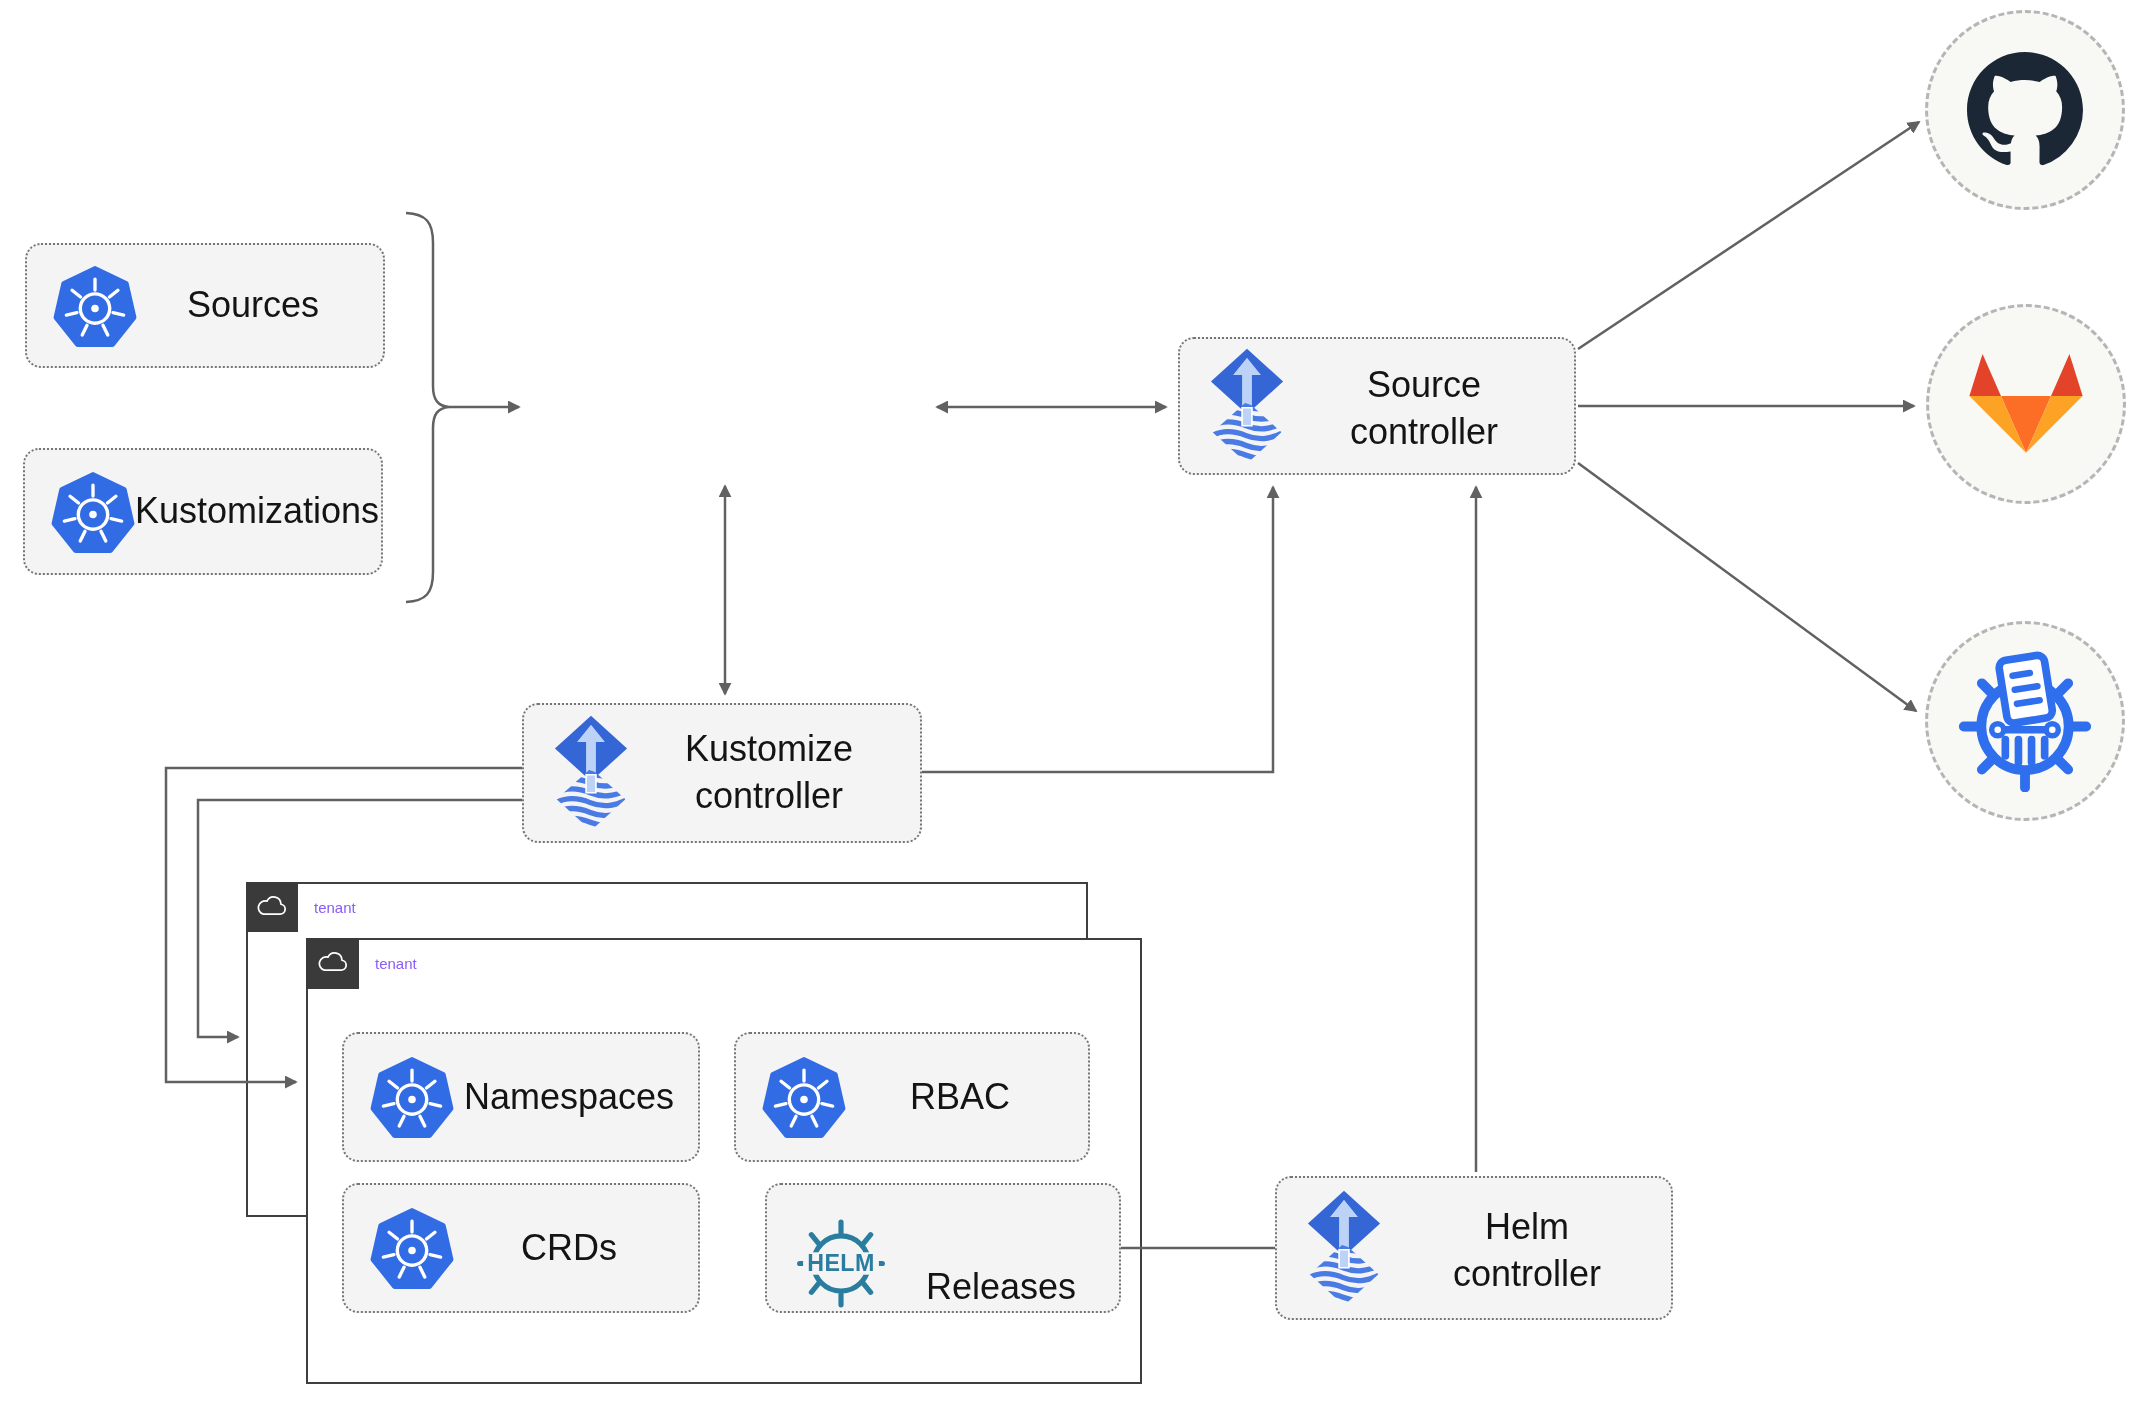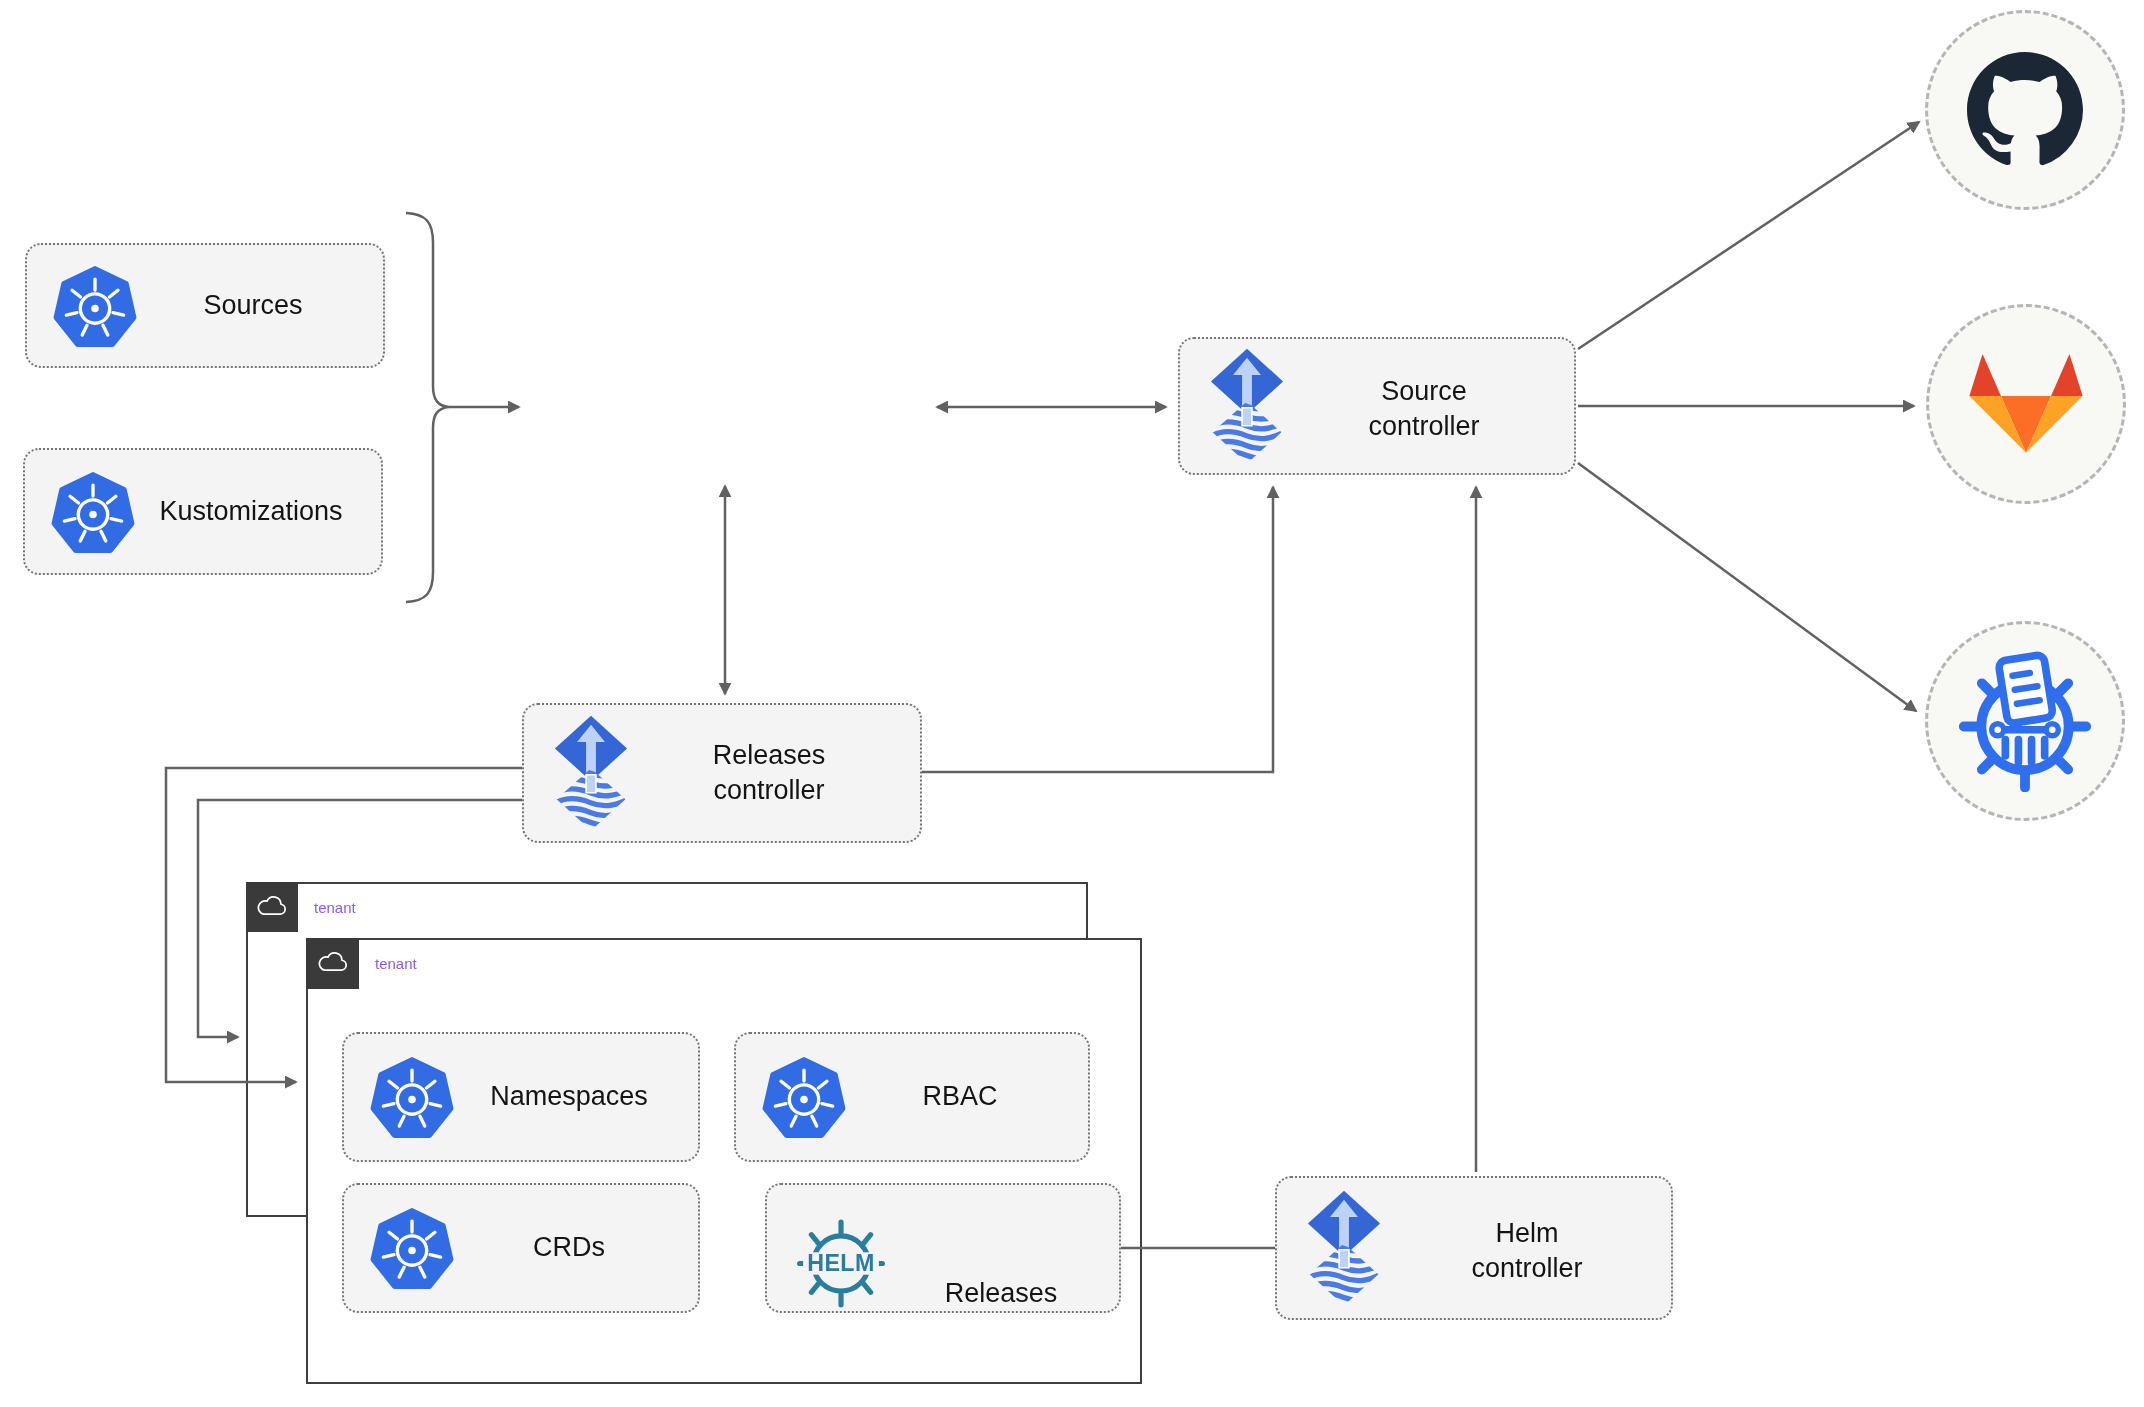--- a/index.html
+++ b/index.html
@@ -7,21 +7,21 @@
           font-family:"Liberation Sans","DejaVu Sans",sans-serif;color:var(--label_color,#141414);}
   
   .tenant-layer{position:absolute;inset:0;z-index:1;}
   #edges{position:absolute;inset:0;z-index:3;pointer-events:none;}
   .node-layer{position:absolute;inset:0;z-index:4;}
   
   .node{position:absolute;display:flex;align-items:center;box-sizing:border-box;
         background:var(--node_fill,#f4f4f4);border:2px dotted var(--node_border,#757575);
         border-radius:16px;}
   .node .nicon{flex:0 0 auto;margin-left:26px;display:flex;align-items:center;}
-  .node .nlabel{flex:1;text-align:center;font-size:27px;line-height:1.3;padding-right:14px;}
+  .node .nlabel{flex:1;text-align:center;font-size:36px;line-height:1.3;padding-right:14px;}
   .node .nlabel .wrap{display:inline-block;}
   .w150 .wrap{max-width:150px;margin-top:6px;}
   .w170 .wrap{max-width:170px;}
   
   .tenant{position:absolute;box-sizing:border-box;background:#fff;
           border:2.5px solid var(--tenant_border,#3f3f3f);}
   .tab{position:absolute;background:var(--tab_bg,#3a3a3a);display:flex;align-items:center;justify-content:center;}
   .tenant-label{position:absolute;font-size:15px;color:#8b5cf6;display:flex;align-items:center;}
   
   .endpoint{position:absolute;width:200px;height:200px;border-radius:50%;box-sizing:border-box;
@@ -202,21 +202,21 @@
         <span class="wrap">Source controller</span></span>
     </div>
 
     <div class="node" style="left:522px;top:703px;width:400px;height:140px;">
       <span class="nicon">
         <svg width="82" height="119">
             <use href="#sym-flux"></use>
           </svg>
         </span>
       <span class="nlabel w170">
-        <span class="wrap">Releases controller</span></span>
+        <span class="wrap">Kustomize controller</span></span>
     </div>
 
     <div class="node" style="left:1275px;top:1176px;width:398px;height:144px;gap:12px;">
       <span class="nicon">
         <svg width="82" height="119">
             <use href="#sym-flux"></use>
           </svg>
         </span>
       <span class="nlabel w150">
         <span class="wrap">Helm controller</span></span>

